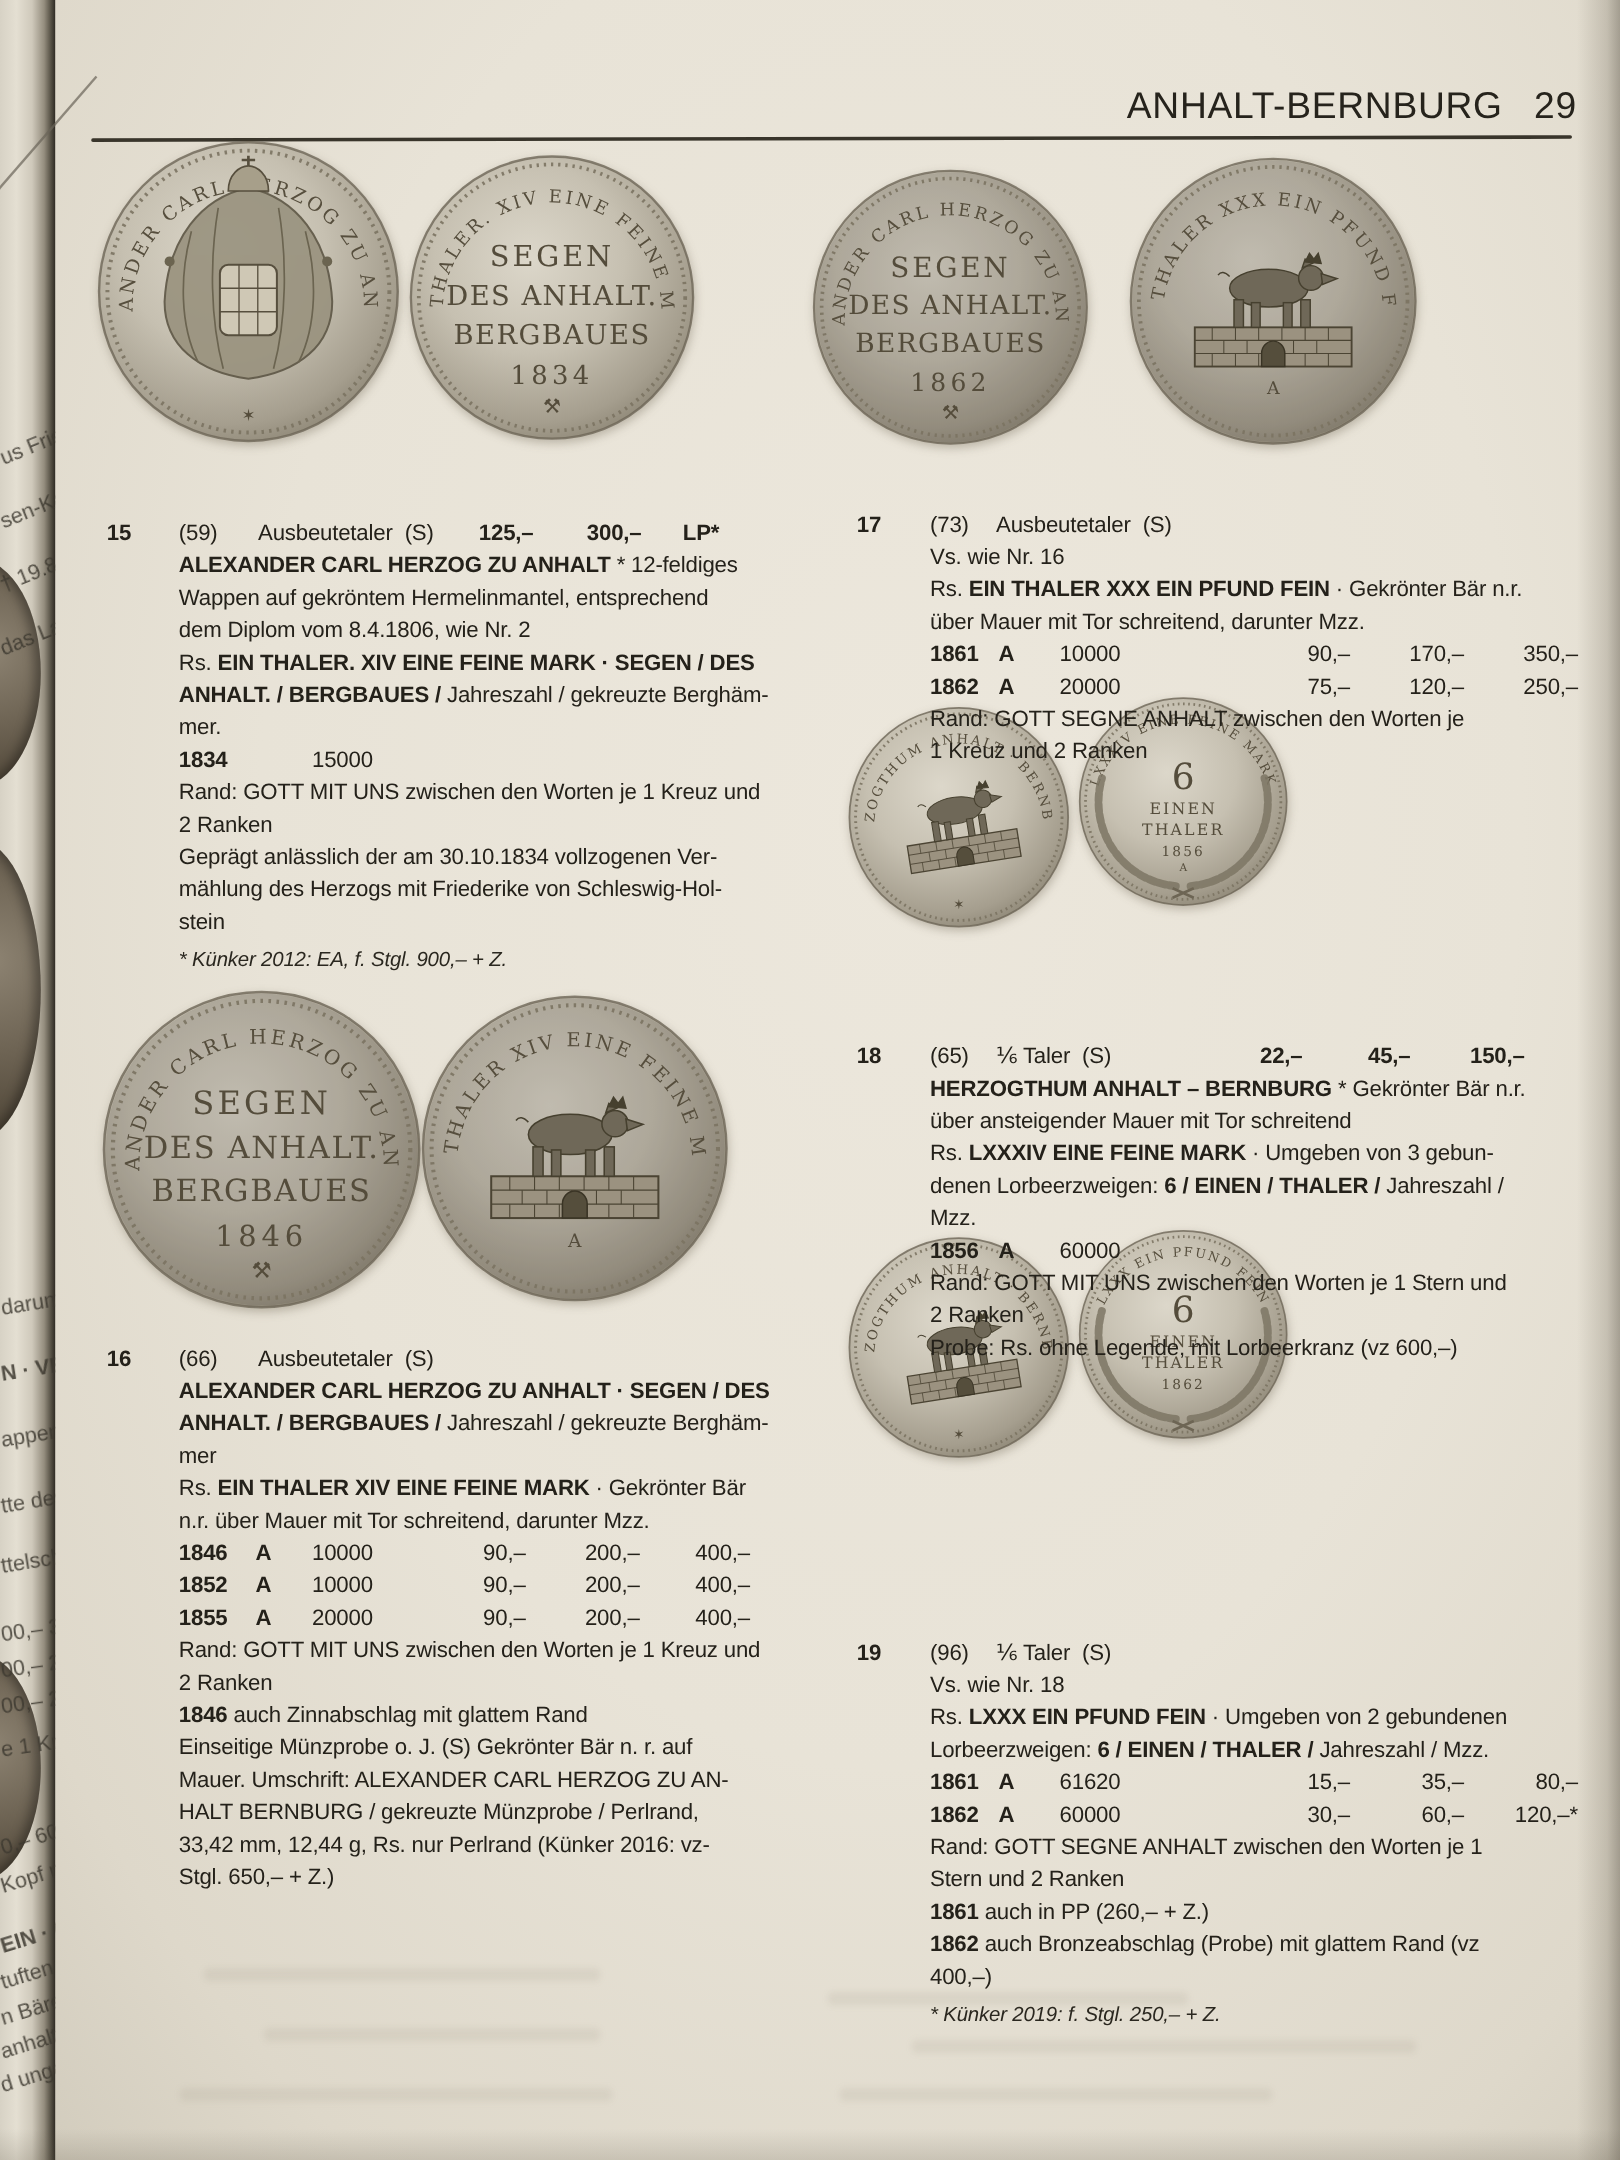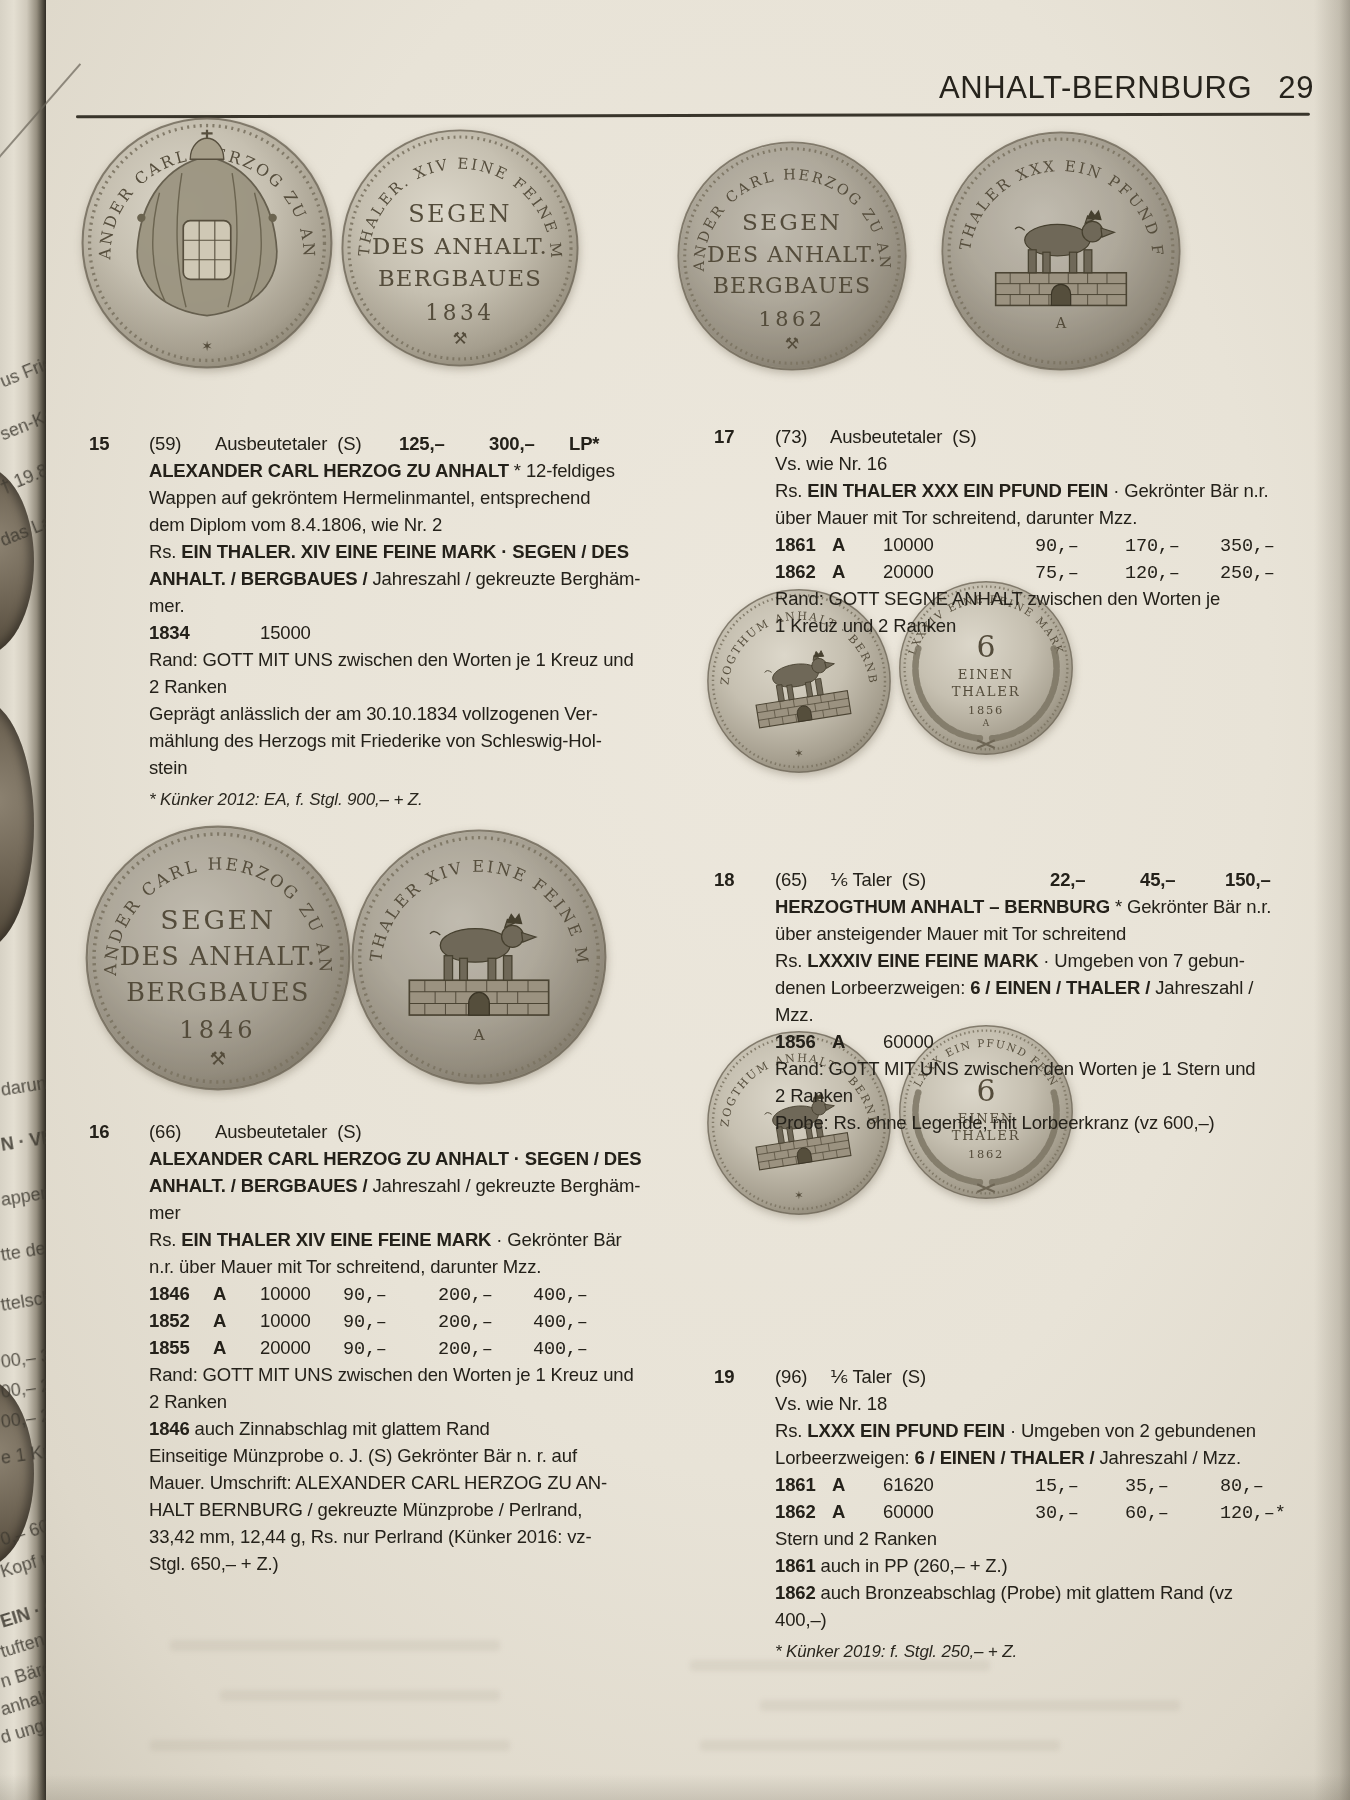--- a/index.html
+++ b/index.html
@@ -14,21 +14,21 @@
     background:#39352b;border-radius:2px;transform:rotate(-.12deg);}
 
   
   .entry{position:absolute;font-size:18.5px;letter-spacing:-.15px;line-height:27px;}
   .enum{position:absolute;top:0;font-weight:bold;}
   .lcol .enum{left:-60px;} .rcol .enum{left:-61px;}
   .ln{display:flex;align-items:baseline;height:27px;line-height:27px;white-space:pre;}
   .ln span{flex:0 0 auto;}
   .b{font-weight:bold;}
   .i{font-style:italic;}
-  .r{text-align:left;font-family:Liberation Mono, monospace;}
+  .r{text-align:right;}
   .sp{flex:1 1 auto !important;min-width:0;}
   .head .ref{display:inline-block;width:66px;}
   .rcol .head .ref{width:55px;}
   .head .pr{font-weight:bold;display:inline-block;}
   .foot{font-size:17px;height:32px;padding-top:5px;color:#2a271f;}
 
   
   .coin{position:absolute;border-radius:50%;}
   .coin svg{width:100%;height:100%;display:block;filter:drop-shadow(1px 3px 4px rgba(75,65,48,.30));}
   .leg{font-family:"DejaVu Serif",serif;fill:#564e3d;}
@@ -384,21 +384,21 @@
       <span class="ref">(65)</span>
       <span>⅙ Taler  (S)</span>
       <span class="sp"></span>
       <span class="pr" style="width:90px">22,–</span>
       <span class="pr" style="width:85px">45,–</span>
       <span class="pr" style="width:90px">150,–</span>
     </div>
     <div>
         <div class="ln"><span class="b">HERZOGTHUM ANHALT – BERNBURG </span><span>* Gekrönter Bär n.r.</span></div>
         <div class="ln"><span>über ansteigender Mauer mit Tor schreitend</span></div>
-        <div class="ln"><span>Rs. </span><span class="b">LXXXIV EINE FEINE MARK</span><span> · Umgeben von 7 gebun-</span></div>
+        <div class="ln"><span>Rs. </span><span class="b">LXXXIV EINE FEINE MARK</span><span> · Umgeben von 3 gebun-</span></div>
         <div class="ln"><span>denen Lorbeerzweigen: </span><span class="b">6 / EINEN / THALER /</span><span> Jahreszahl /</span></div>
         <div class="ln"><span>Mzz.</span></div>
         <div class="ln"><span class="b" style="display: inline-block; width: 57px;">1856</span><span class="b" style="display: inline-block; width: 51px;">A</span><span>60000</span></div>
         <div class="ln"><span>Rand: GOTT MIT UNS zwischen den Worten je 1 Stern und</span></div>
         <div class="ln"><span>2 Ranken</span></div>
         <div class="ln"><span>Probe: Rs. ohne Legende, mit Lorbeerkranz (vz 600,–)</span></div>
       </div>
   </section>
 
   <section class="entry rcol" style="left:775px;top:1363px;width:540px">
@@ -410,20 +410,21 @@
       <span class="pr"></span>
       <span class="pr"></span>
       <span class="pr"></span>
     </div>
     <div>
         <div class="ln"><span>Vs. wie Nr. 18</span></div>
         <div class="ln"><span>Rs. </span><span class="b">LXXX EIN PFUND FEIN</span><span> · Umgeben von 2 gebundenen</span></div>
         <div class="ln"><span>Lorbeerzweigen: </span><span class="b">6 / EINEN / THALER /</span><span> Jahreszahl / Mzz.</span></div>
         <div class="ln"><span class="b" style="display: inline-block; width: 57px;">1861</span><span class="b" style="display: inline-block; width: 51px;">A</span><span>61620</span><span class="sp"></span><span class="r" style="display: inline-block; width: 90px;">15,–</span><span class="r" style="display: inline-block; width: 95px;">35,–</span><span class="r" style="display: inline-block; width: 95px;">80,–</span></div>
         <div class="ln"><span class="b" style="display: inline-block; width: 57px;">1862</span><span class="b" style="display: inline-block; width: 51px;">A</span><span>60000</span><span class="sp"></span><span class="r" style="display: inline-block; width: 90px;">30,–</span><span class="r" style="display: inline-block; width: 95px;">60,–</span><span class="r" style="display: inline-block; width: 95px;">120,–*</span></div>
+        <div class="ln"><span>Rand: GOTT SEGNE ANHALT zwischen den Worten je 1</span></div>
         <div class="ln"><span>Stern und 2 Ranken</span></div>
         <div class="ln"><span class="b">1861</span><span> auch in PP (260,– + Z.)</span></div>
         <div class="ln"><span class="b">1862</span><span> auch Bronzeabschlag (Probe) mit glattem Rand (vz</span></div>
         <div class="ln"><span>400,–)</span></div>
         <div class="ln foot"><span class="i">* Künker 2019: f. Stgl. 250,– + Z.</span></div>
       </div>
   </section>
 
   <div class="facing-edge">
     <div class="edge-coin" style="top:466px;height:190px"></div>

